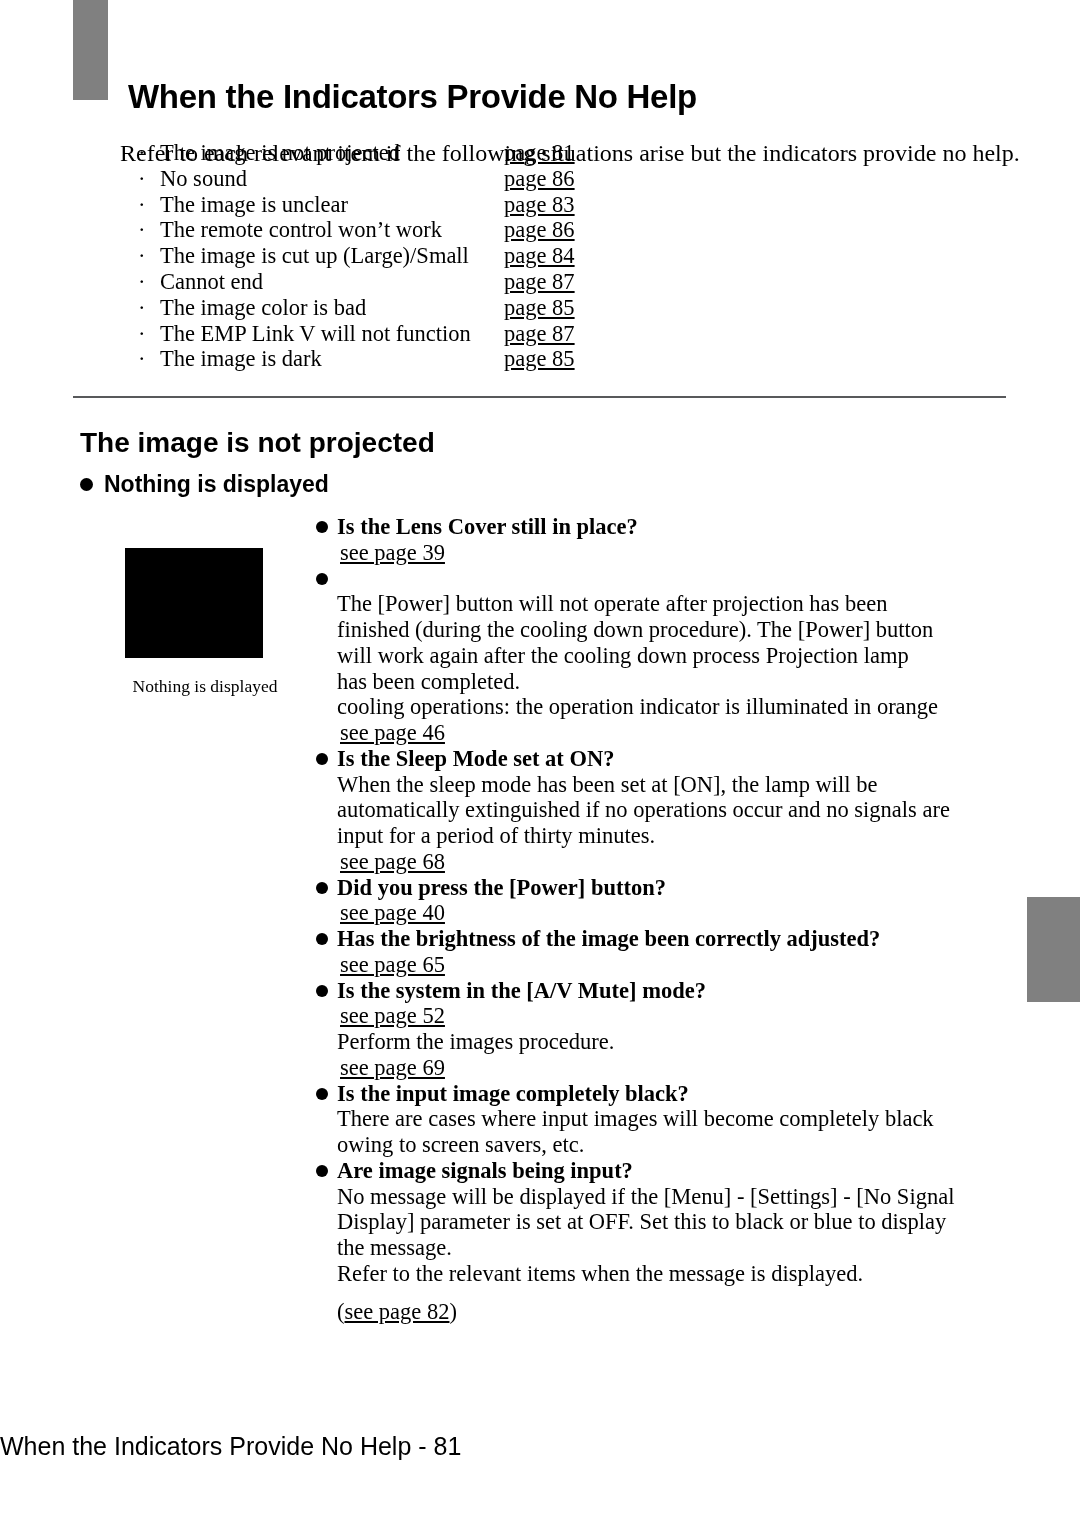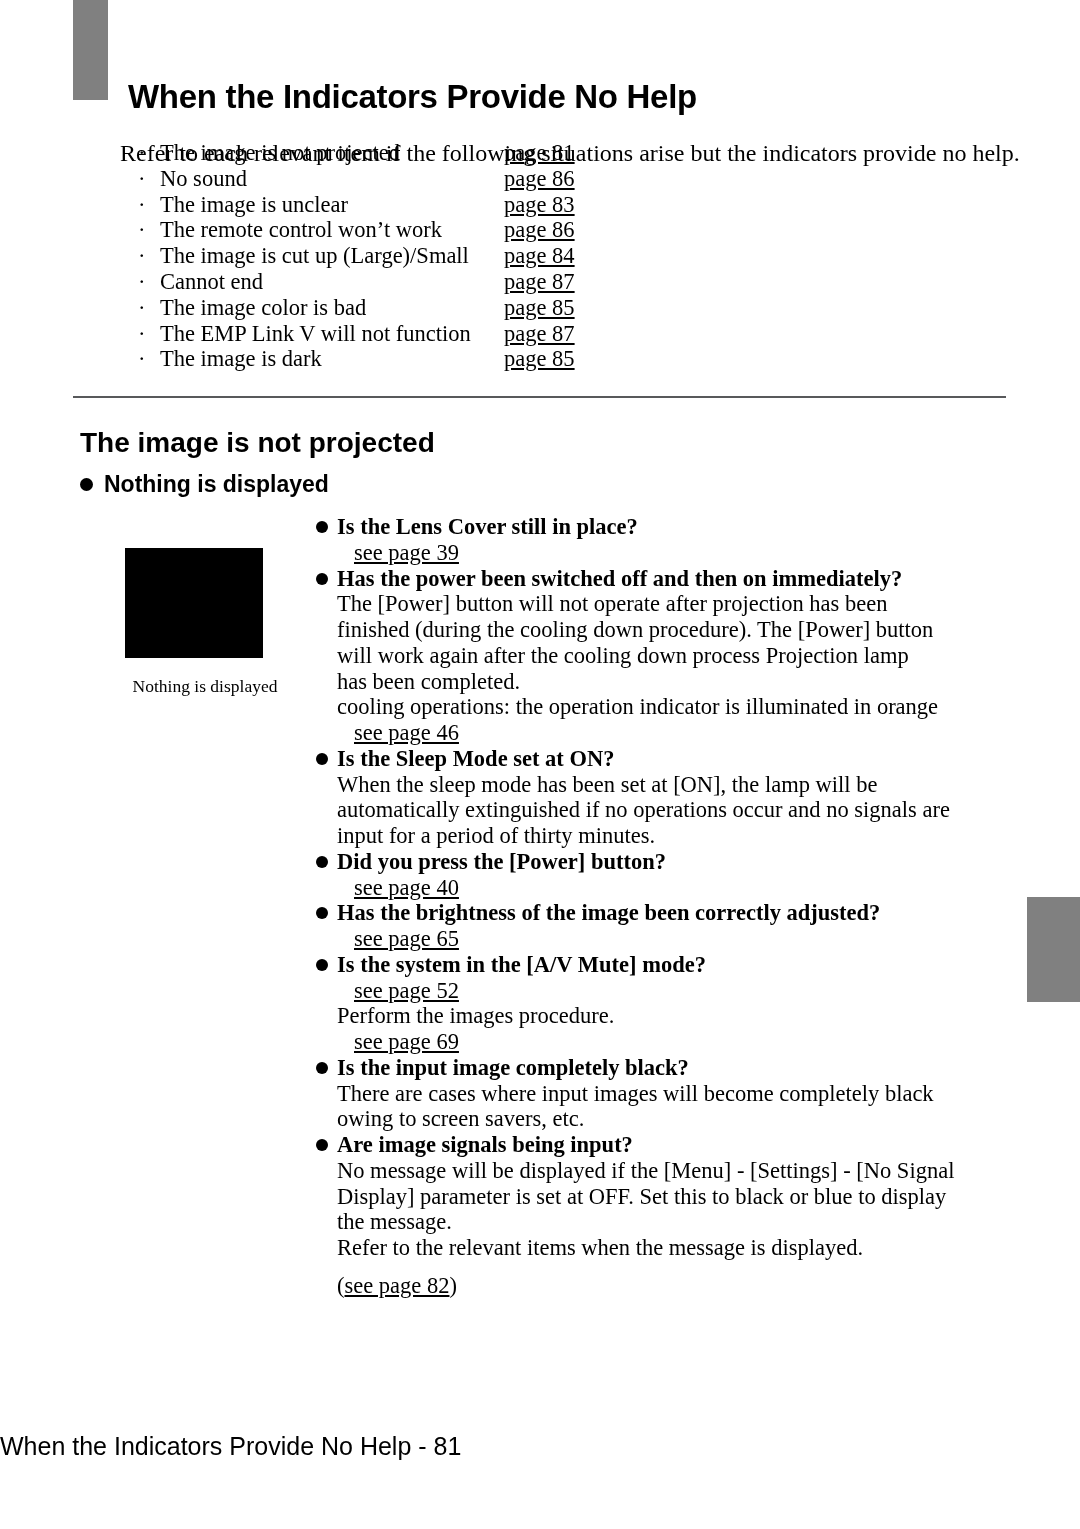--- a/index.html
+++ b/index.html
@@ -170,21 +170,21 @@
     top: 0px;
     text-align: right;
   }
   .qa-line.question .txt {
     font-weight: bold;
   }
   .qa-line.body .txt {
     left: 21px;
   }
   .qa-line.ref .txt {
-    left: 38px;
+    left: 24px;
     text-decoration: underline;
   }
   .qa-line.ref-paren .txt {
     left: 21px;
     text-decoration: none;
     margin-top: 12px;
   }
   .qa-line.ref-paren .txt u {
     text-decoration: underline;
   }
@@ -273,21 +273,20 @@
 <div class="qa-body">
     <div class="qa-line question">
       <span class="bullet"></span>
       <span class="txt">Is the Lens Cover still in place?</span>
     </div>
     <div class="qa-line ref">
       <span class="txt">see page 39</span>
     </div>
     <div class="qa-line question">
       <span class="bullet"></span>
-      <span class="txt">Has the power been switched off and then on immediately?</span>
     </div>
     <div class="qa-line body">
       <span class="txt">The [Power] button will not operate after projection has been</span>
     </div>
     <div class="qa-line body">
       <span class="txt">finished (during the cooling down procedure). The [Power] button</span>
     </div>
     <div class="qa-line body">
       <span class="txt">will work again after the cooling down process Projection lamp</span>
     </div>
@@ -305,20 +304,23 @@
       <span class="txt">Is the Sleep Mode set at ON?</span>
     </div>
     <div class="qa-line body">
       <span class="txt">When the sleep mode has been set at [ON], the lamp will be</span>
     </div>
     <div class="qa-line body">
       <span class="txt">automatically extinguished if no operations occur and no signals are</span>
     </div>
     <div class="qa-line body">
       <span class="txt">input for a period of thirty minutes.</span>
+    </div>
+    <div class="qa-line ref">
+      <span class="txt">see page 68</span>
     </div>
     <div class="qa-line question">
       <span class="bullet"></span>
       <span class="txt">Did you press the [Power] button?</span>
     </div>
     <div class="qa-line ref">
       <span class="txt">see page 40</span>
     </div>
     <div class="qa-line question">
       <span class="bullet"></span>

